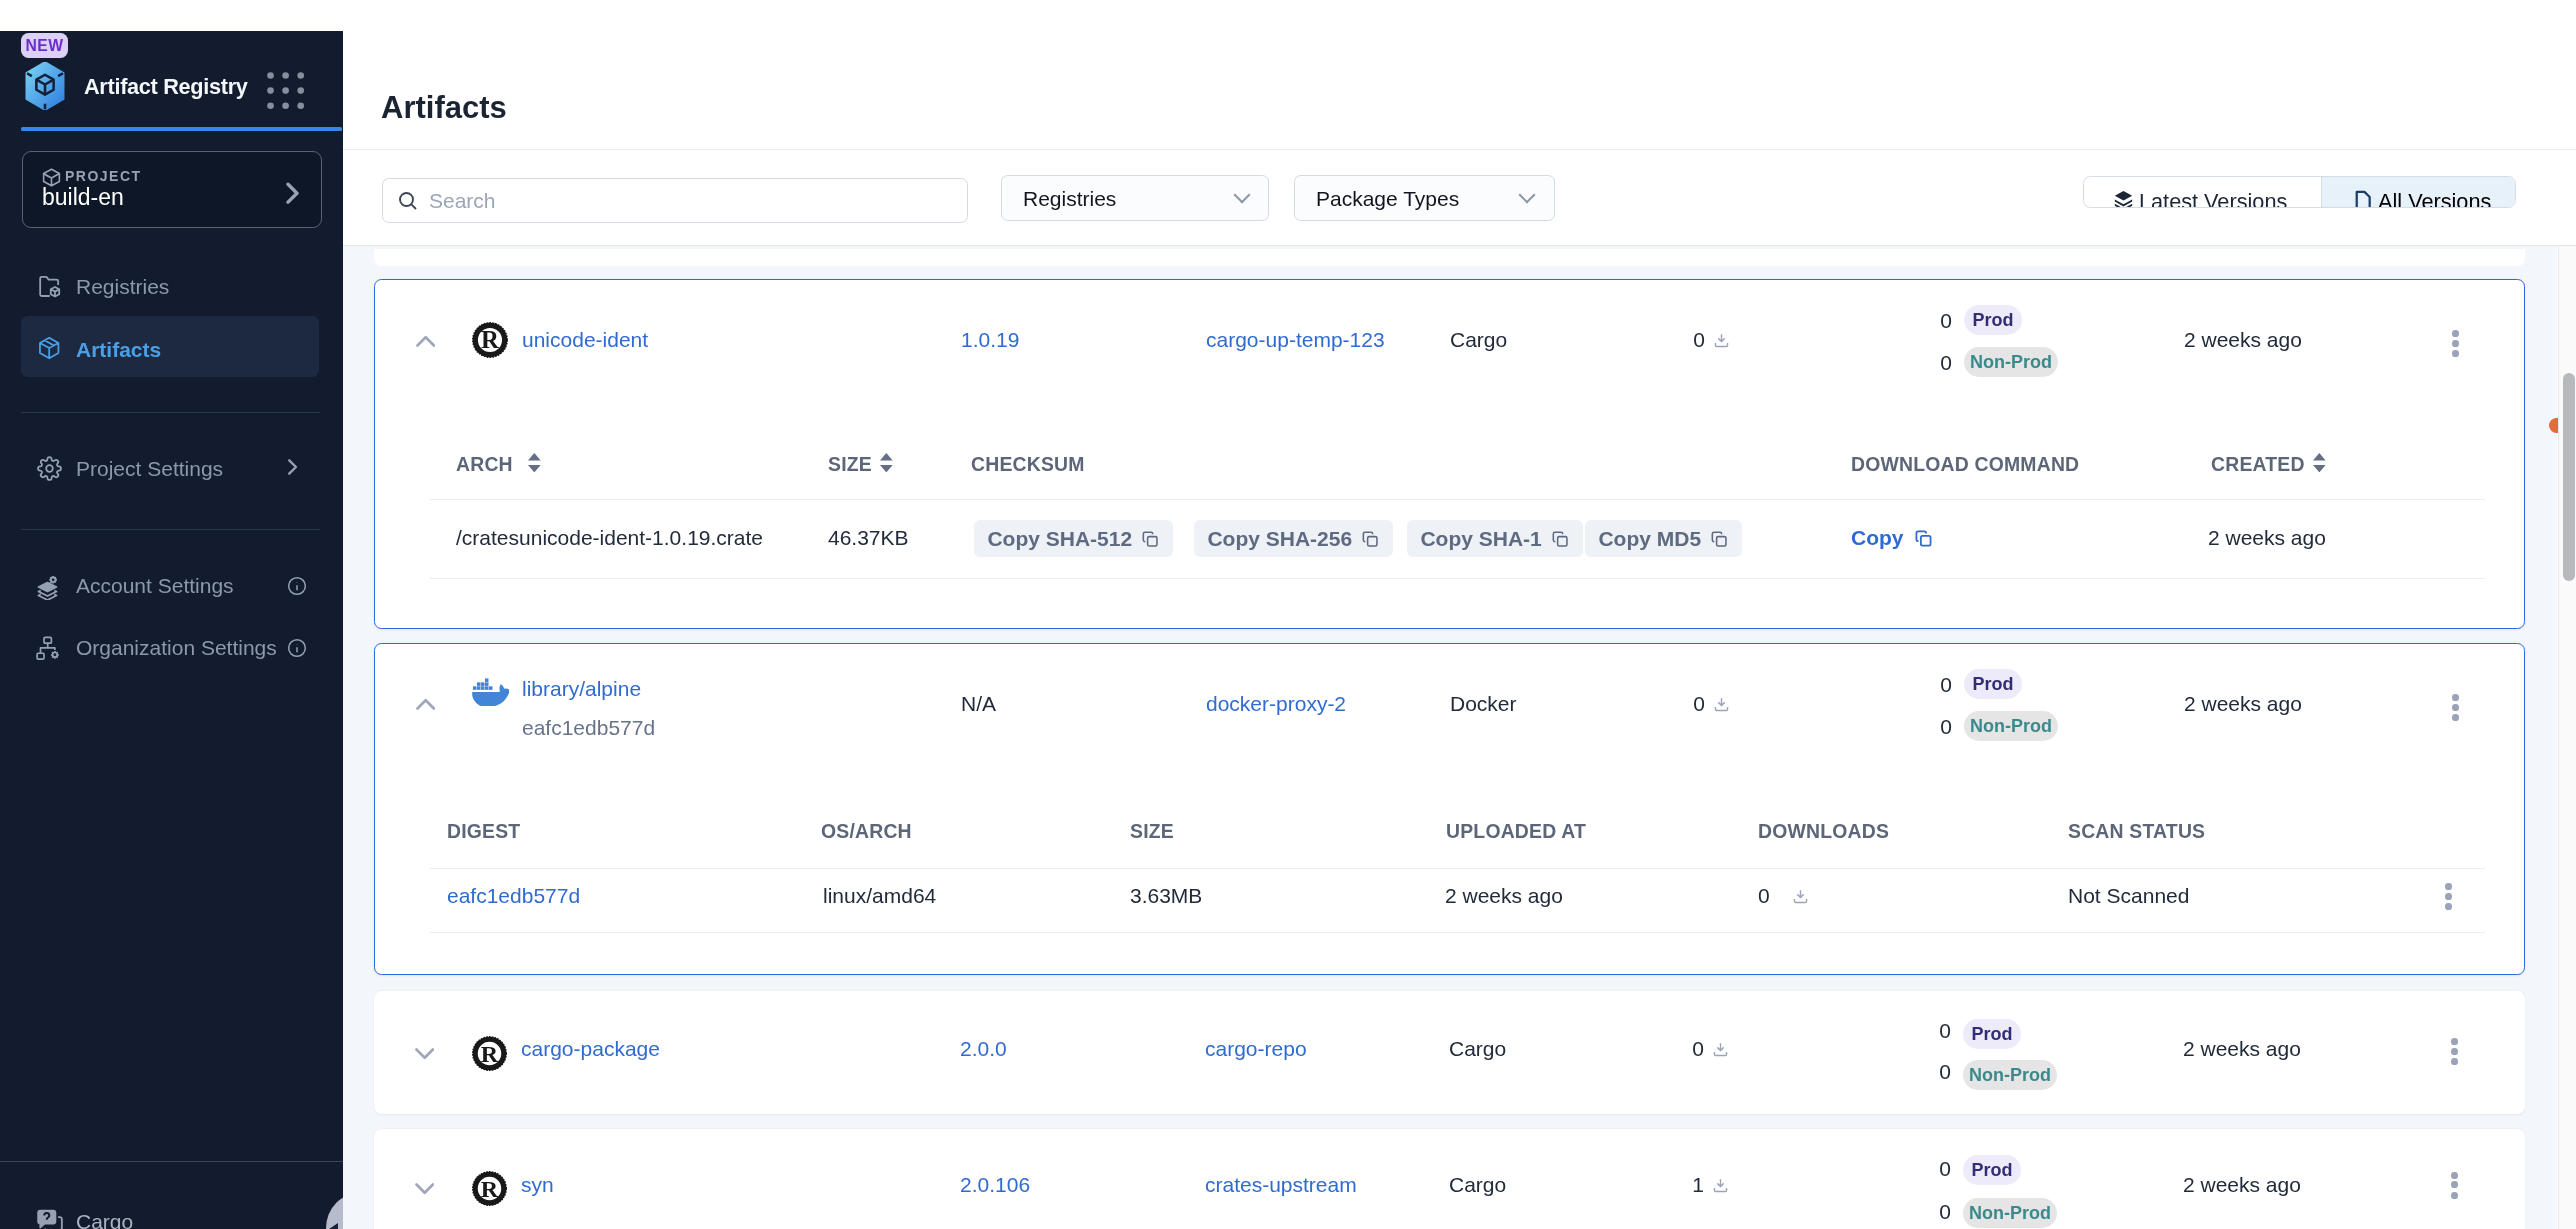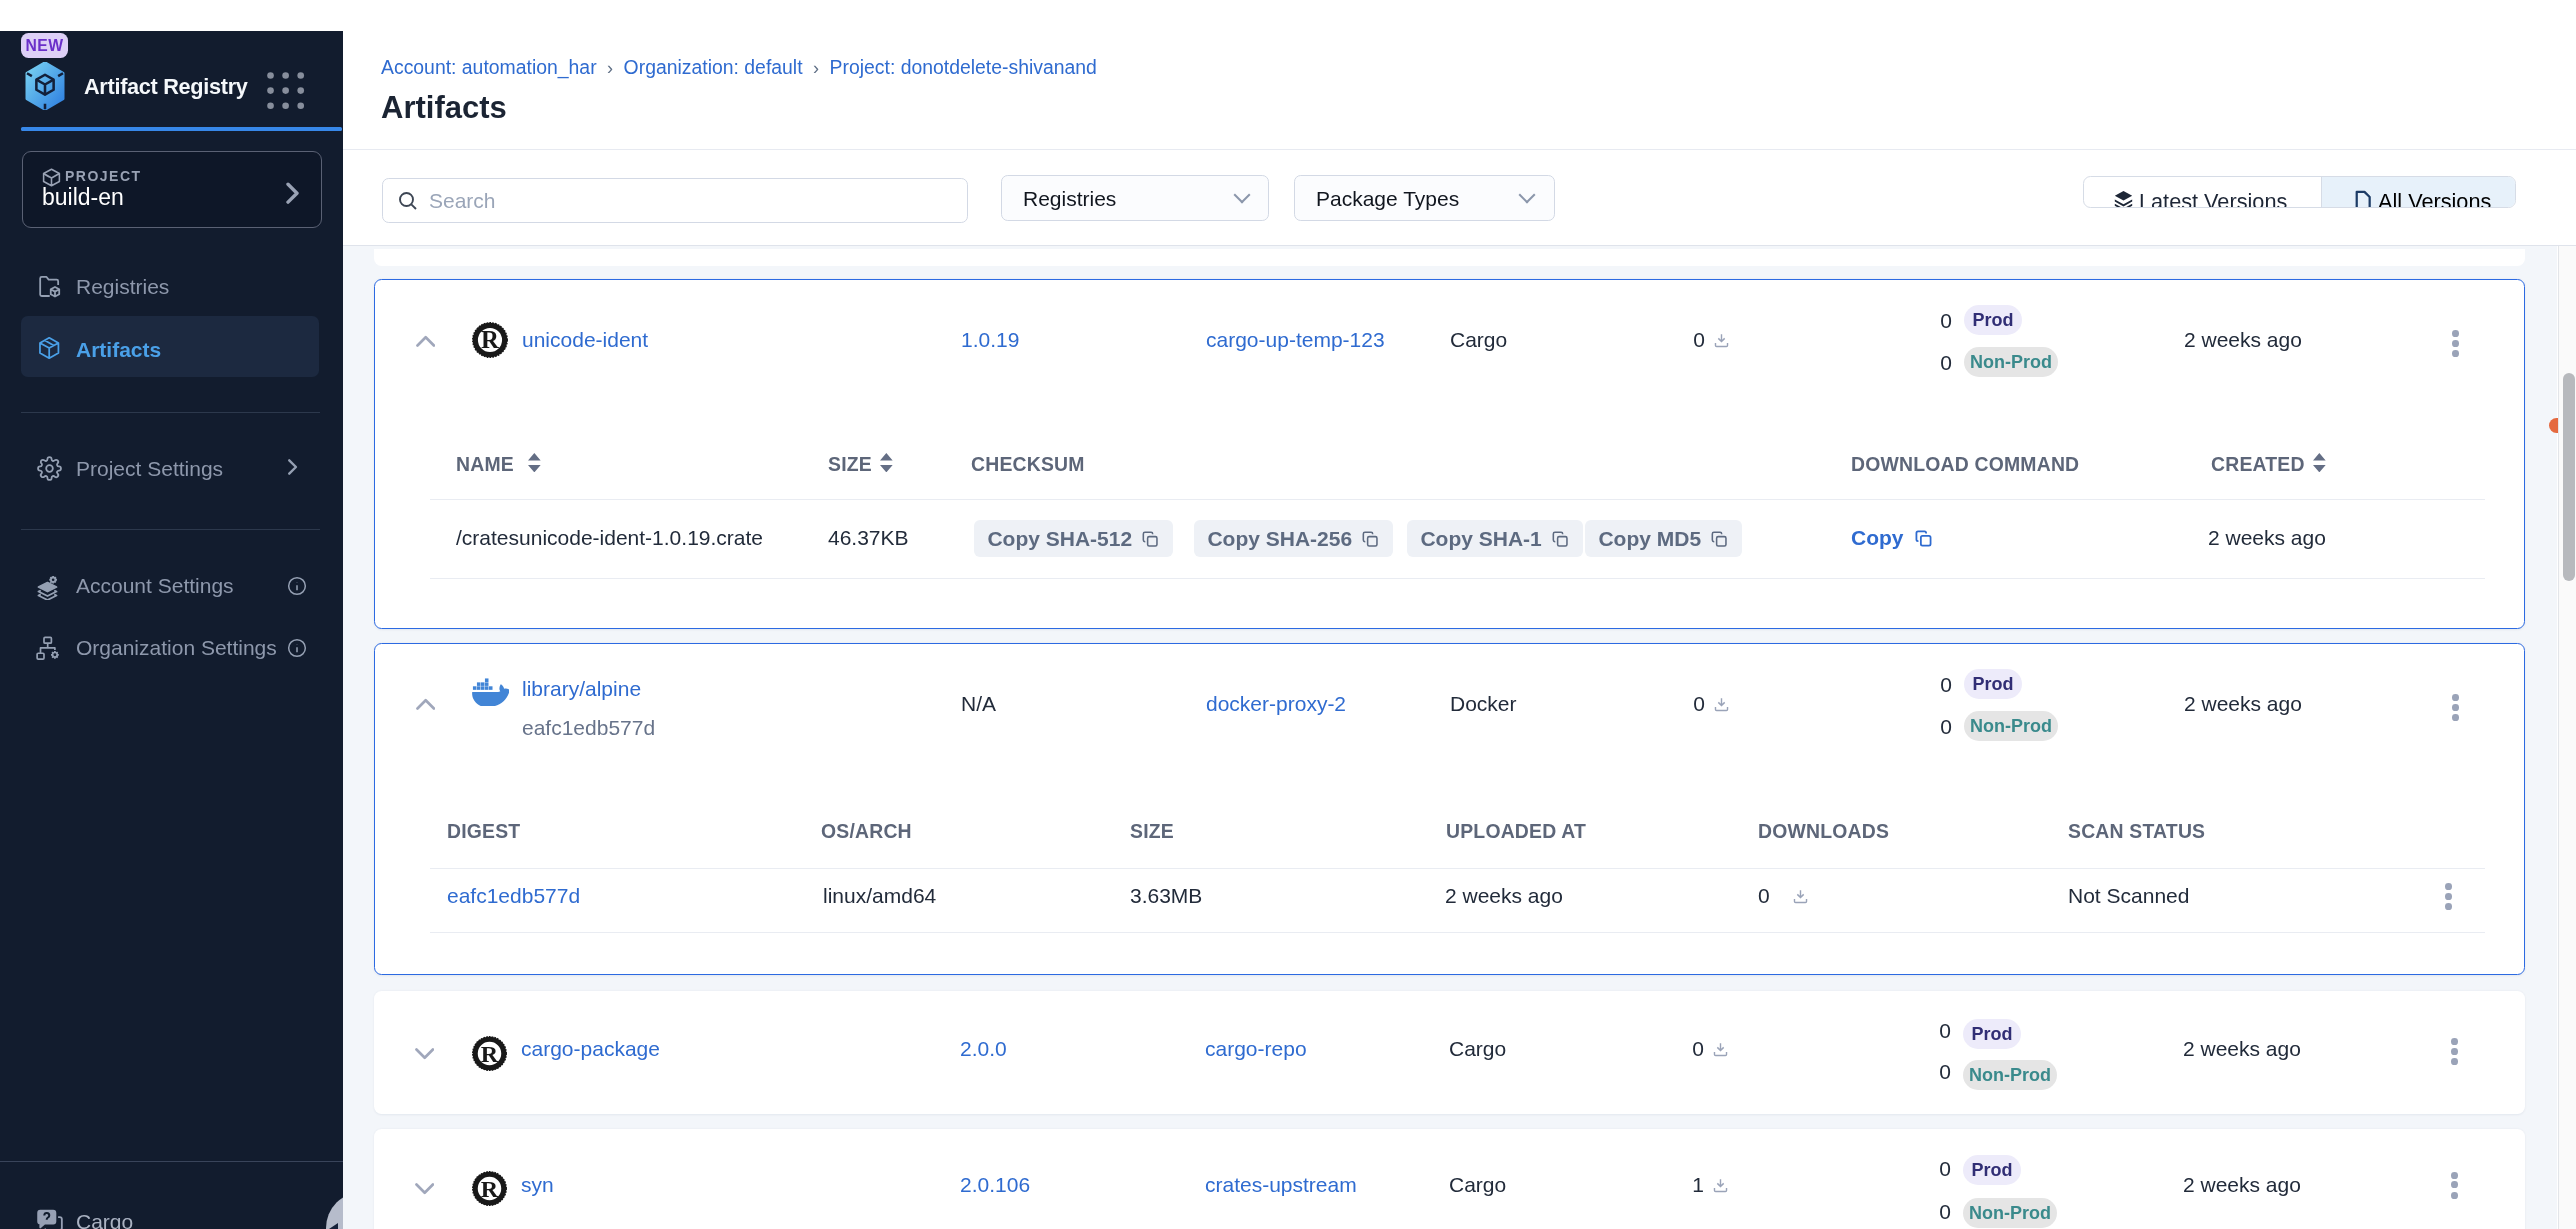--- a/index.html
+++ b/index.html
@@ -155,21 +155,20 @@
       <path d="M20.5 8 h1.5 a2 2 0 0 1 2 2 v8 a2 2 0 0 1-2 2 h-1 v3 l-3.5-3 h-7.5 a2 2 0 0 1-1.8-1.4"></path>
     </svg>
     <div class="abs navitem" style="left:76px;top:1179px;color:#aab2c2">Cargo</div>
 
     <div class="abs" style="left:290px;top:1162px;width:53px;height:75px;overflow:hidden">
       <div class="abs" style="left:36px;top:-1.5px;width:72px;height:72px;border-radius:50%;background:#b6bccb"></div>
       <div class="abs" style="left:39px;top:30px;width:0;height:0;border-top:6px solid transparent;border-bottom:6px solid transparent;border-right:9.7px solid #16223a"></div>
     </div>
   </div>
   <div class="abs" id="mainhead">
-    <div class="abs crumbs">Account: automation_har<span class="crumbsep">›</span>Organization: default<span class="crumbsep">›</span>Project: donotdelete-shivanand</div>
     <div class="abs h1">Artifacts</div>
     <div class="abs headline"></div>
     <div class="abs searchbox">
       <svg class="abs" style="left:13.4px;top:9.7px" width="24" height="24" viewBox="0 0 24 24" fill="none" stroke="#3d4654" stroke-width="1.9">
           <circle cx="10.5" cy="10.5" r="6.5"></circle>
           <path d="M15.3 15.3 L20 20"></path>
         </svg>
       <div class="abs searchph">Search</div>
     </div>
     <div class="abs selbox selreg">
@@ -217,21 +216,21 @@
       </svg>
     <div class="abs cell dark" style="left:1502px;top:29px;width:75px;text-align:right">0</div>
     <div class="abs pill pillprod" style="left:1589px;top:25.4px">Prod</div>
     <div class="abs cell dark" style="left:1502px;top:71px;width:75px;text-align:right">0</div>
     <div class="abs pill pillnon" style="left:1589px;top:67px">Non-Prod</div>
     <div class="abs cell dark" style="left:1809px;top:48px">2 weeks ago</div>
     <div class="kebab" style="left:2077px;top:50px"></div>
       <div class="kebab" style="left:2077px;top:60px"></div>
       <div class="kebab" style="left:2077px;top:70px"></div>
 
-    <div class="abs thead" style="left:81px;top:173px">NAME</div>
+    <div class="abs thead" style="left:81px;top:173px">ARCH</div>
     <svg class="abs" style="left:153px;top:173px" width="12.7" height="19.4" viewBox="0 0 17 26" fill="#646e85">
         <path d="M8.5 0 L17 10 H0 Z M0 16 h17 L8.5 26 Z"></path>
       </svg>
     <div class="abs thead" style="left:453px;top:173px">SIZE</div>
     <svg class="abs" style="left:505px;top:173px" width="12.7" height="19.4" viewBox="0 0 17 26" fill="#646e85">
         <path d="M8.5 0 L17 10 H0 Z M0 16 h17 L8.5 26 Z"></path>
       </svg>
     <div class="abs thead" style="left:596px;top:173px">CHECKSUM</div>
     <div class="abs thead" style="left:1476px;top:173px">DOWNLOAD COMMAND</div>
     <div class="abs thead" style="left:1836px;top:173px">CREATED</div>

